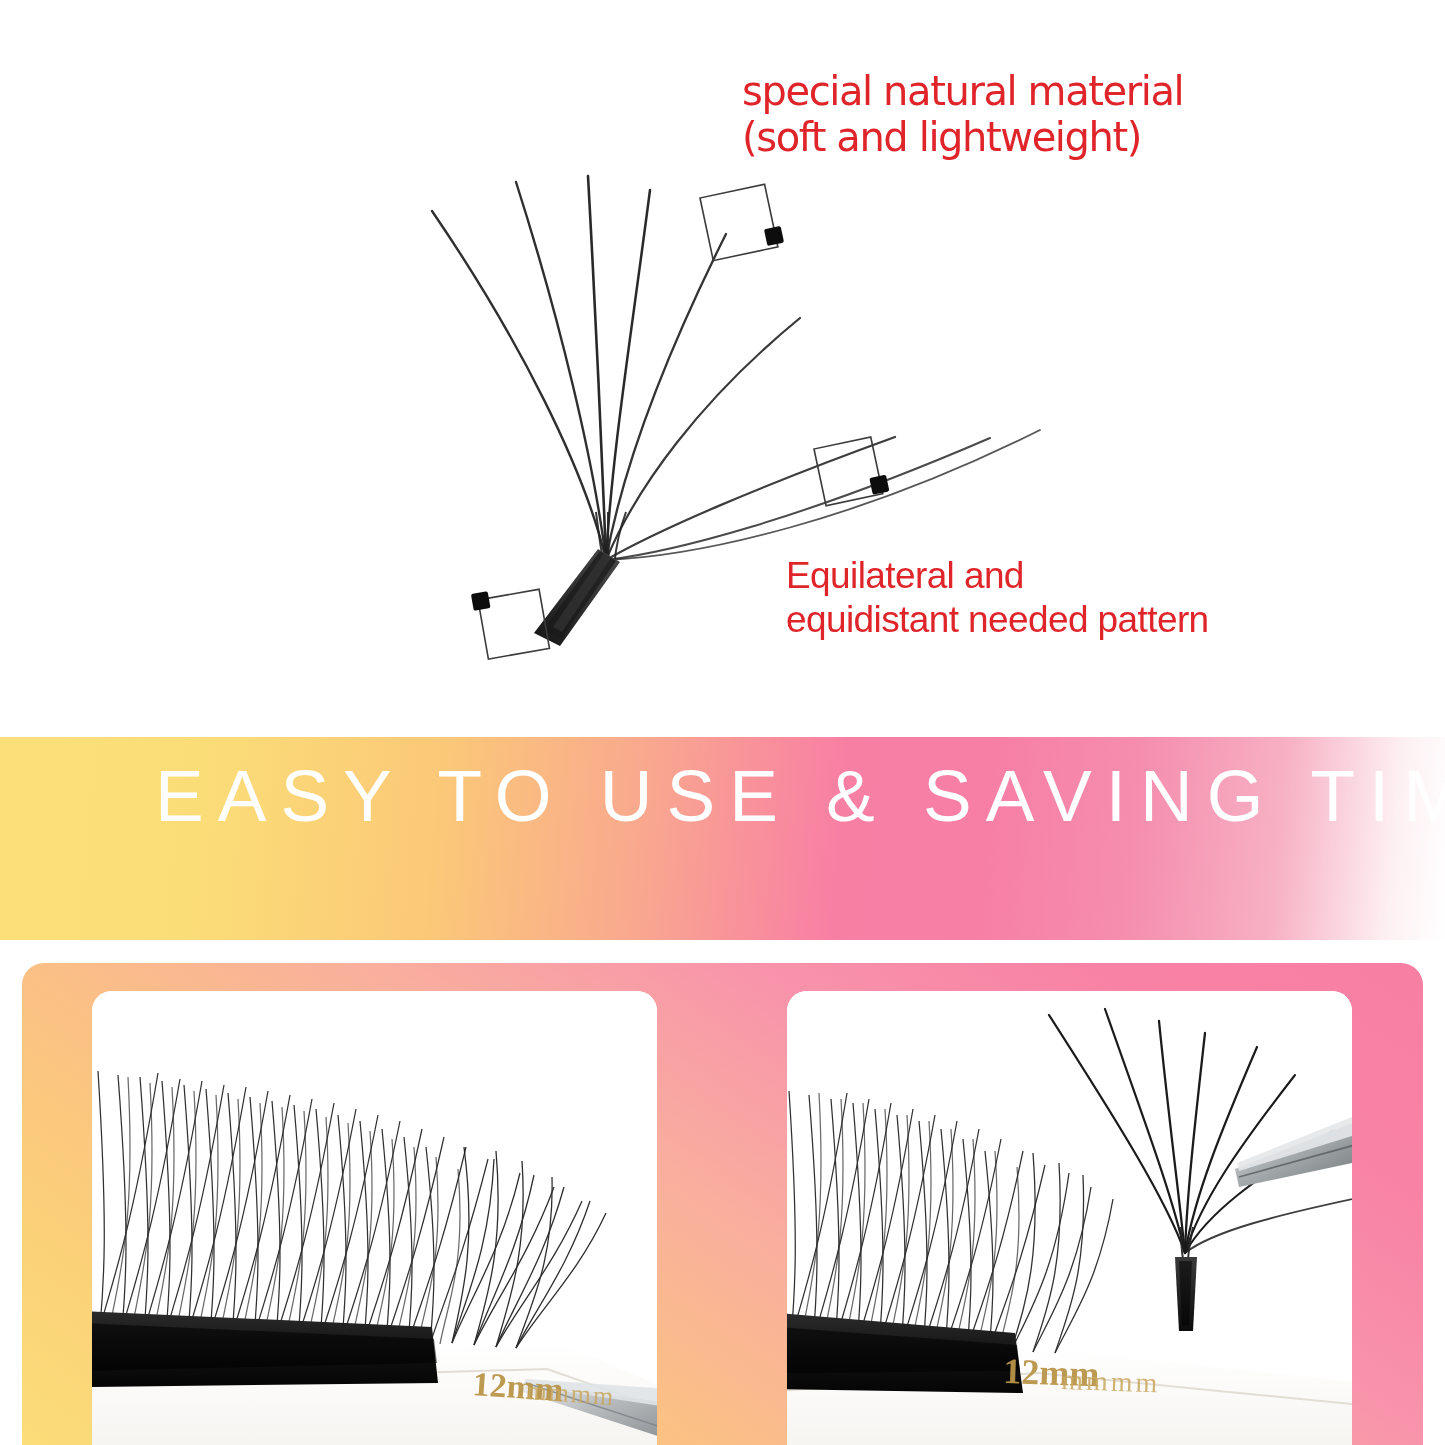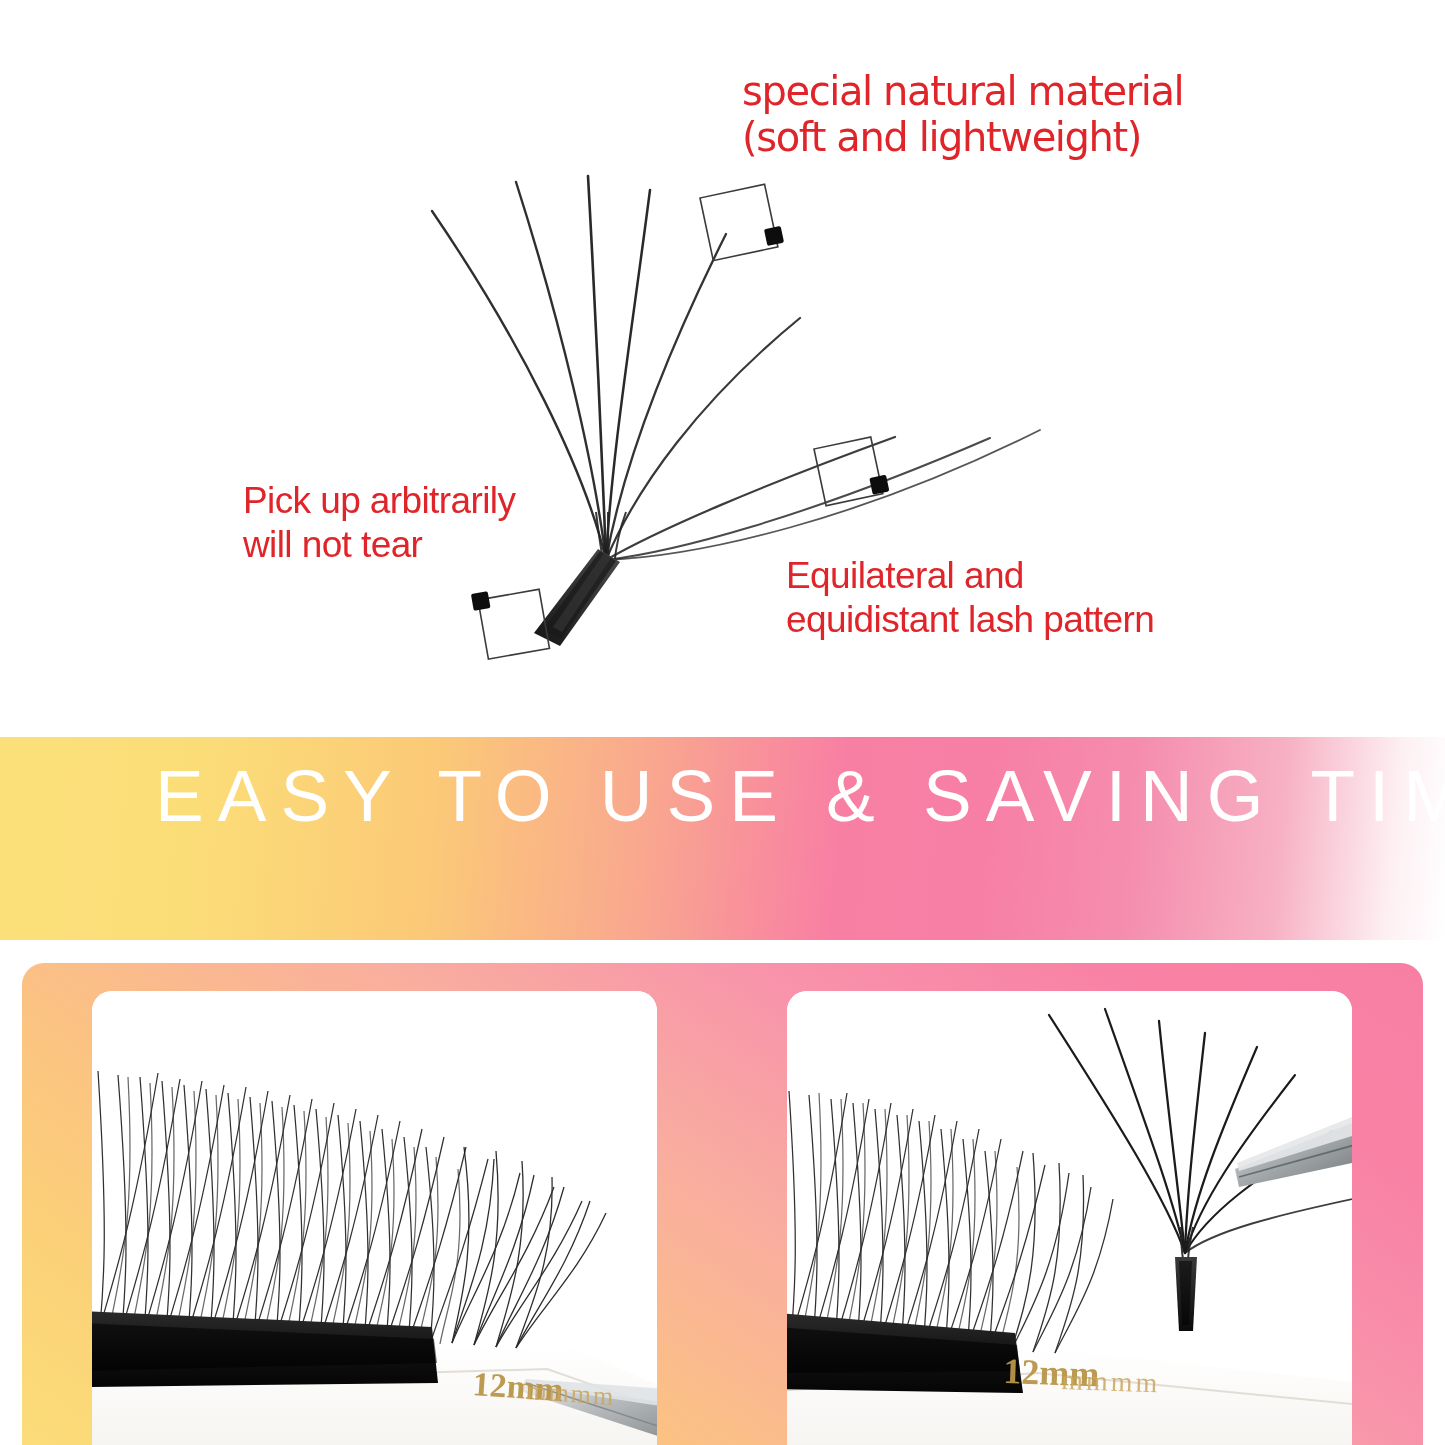--- a/index.html
+++ b/index.html
@@ -207,25 +207,23 @@
 
       <g transform="translate(478,600) rotate(-10)">
         <rect x="0" y="0" width="62" height="60" fill="none" stroke="#3b3b3b" stroke-width="1.6"></rect>
         <rect x="-6" y="-7" width="17" height="17" fill="#0d0d0d" rx="2"></rect>
       </g>
     </svg>
 
     <div class="callout-label" id="label-material">special natural material
 (soft and lightweight)</div>
 
-    <div class="callout-label" id="label-pick-up">Pick up arbitrarily
-will not tear</div>
 
     <div class="callout-label" id="label-equilateral">Equilateral and
-equidistant lash pattern</div>
+equidistant needed pattern</div>
   </div>
 
   <div id="promo-banner">
     <div id="promo-headline">EASY TO USE &amp; SAVING TIME</div>
   </div>
 
   <div id="photo-panel">
 
     <div class="photo-card" id="photo-card-left">
       <svg class="photo-svg" viewBox="0 0 565 480" preserveAspectRatio="xMidYMid slice">

